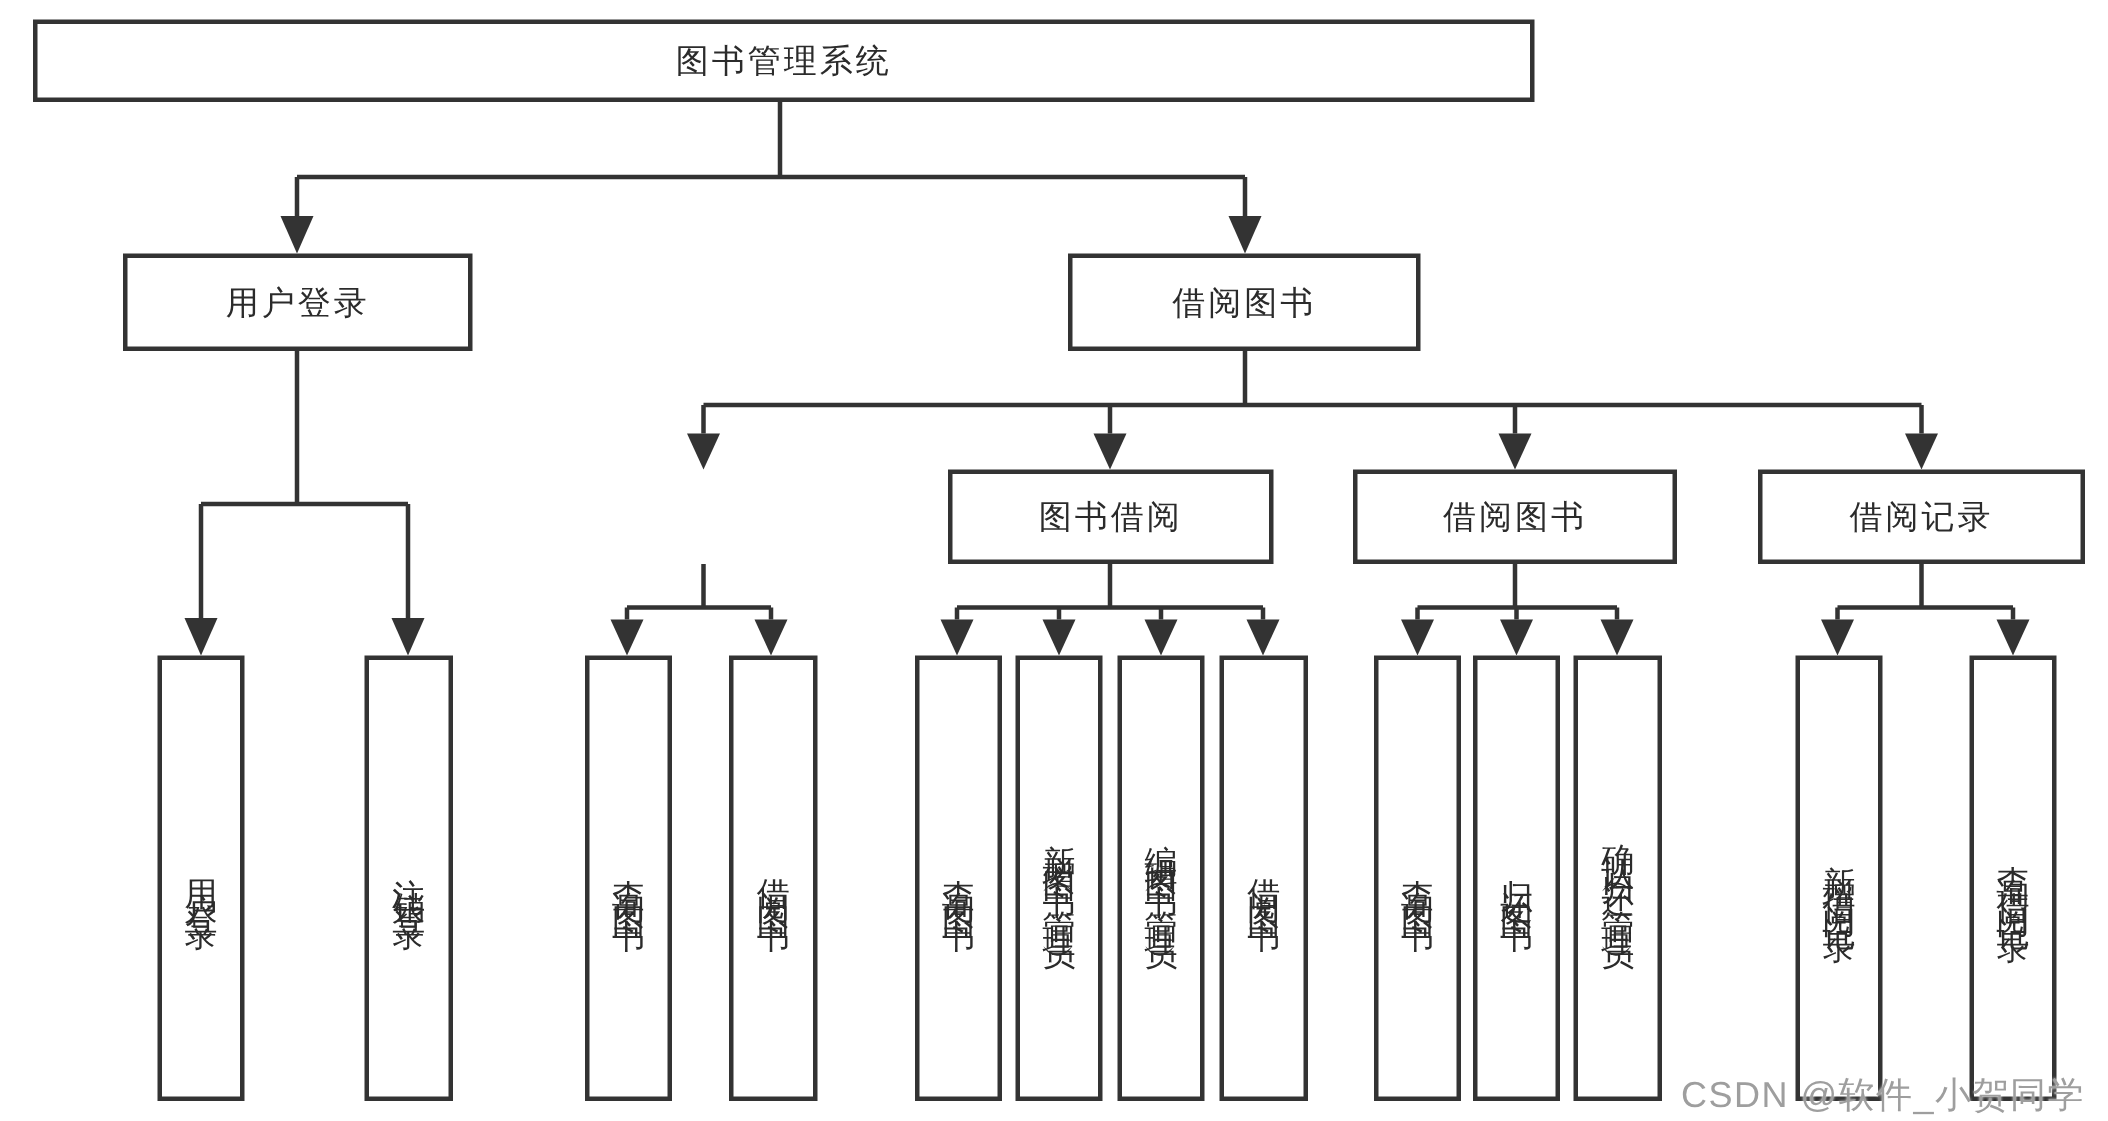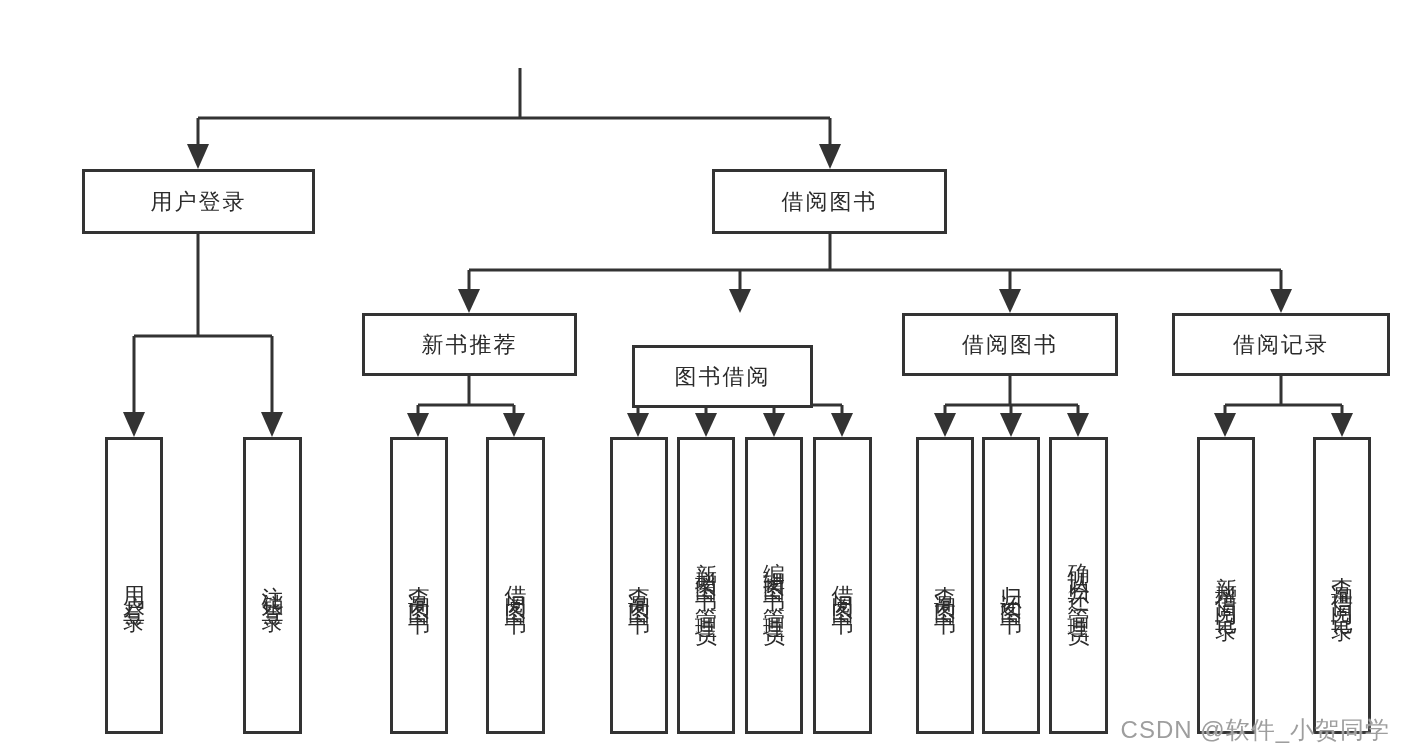--- a/index.html
+++ b/index.html
@@ -73,32 +73,32 @@
       <polygon points="1000,413 1022,413 1011,437"></polygon>
       <polygon points="1067,413 1089,413 1078,437"></polygon>
     </g>
     <g>
       <path d="M1281 376 V405 M1225 405 H1342 M1225 405 V413 M1342 405 V413"></path>
       <polygon points="1214,413 1236,413 1225,437"></polygon>
       <polygon points="1331,413 1353,413 1342,437"></polygon>
     </g>
   </svg>
 
+  <div class="node" style="left:22px; top:13px; width:1001px; height:55px;">
+    <span>图书管理系统</span>
+  </div>
 
   <div class="node" style="left:82px; top:169px; width:233px; height:65px;">
     <span>用户登录</span>
   </div>
   <div class="node" style="left:712px; top:169px; width:235px; height:65px;">
     <span>借阅图书</span>
   </div>
 
-  <div class="node h" style="left:362px; width:215px;">
-    <span>新书推荐</span>
-  </div>
-  <div class="node h" style="left:632px; width:181px;margin-top:32px;">
+  <div class="node h" style="left:632px; width:217px;">
     <span>图书借阅</span>
   </div>
   <div class="node h" style="left:902px; width:216px;">
     <span>借阅图书</span>
   </div>
   <div class="node h" style="left:1172px; width:218px;">
     <span>借阅记录</span>
   </div>
 
   <div class="node leaf" style="left:105px;">

